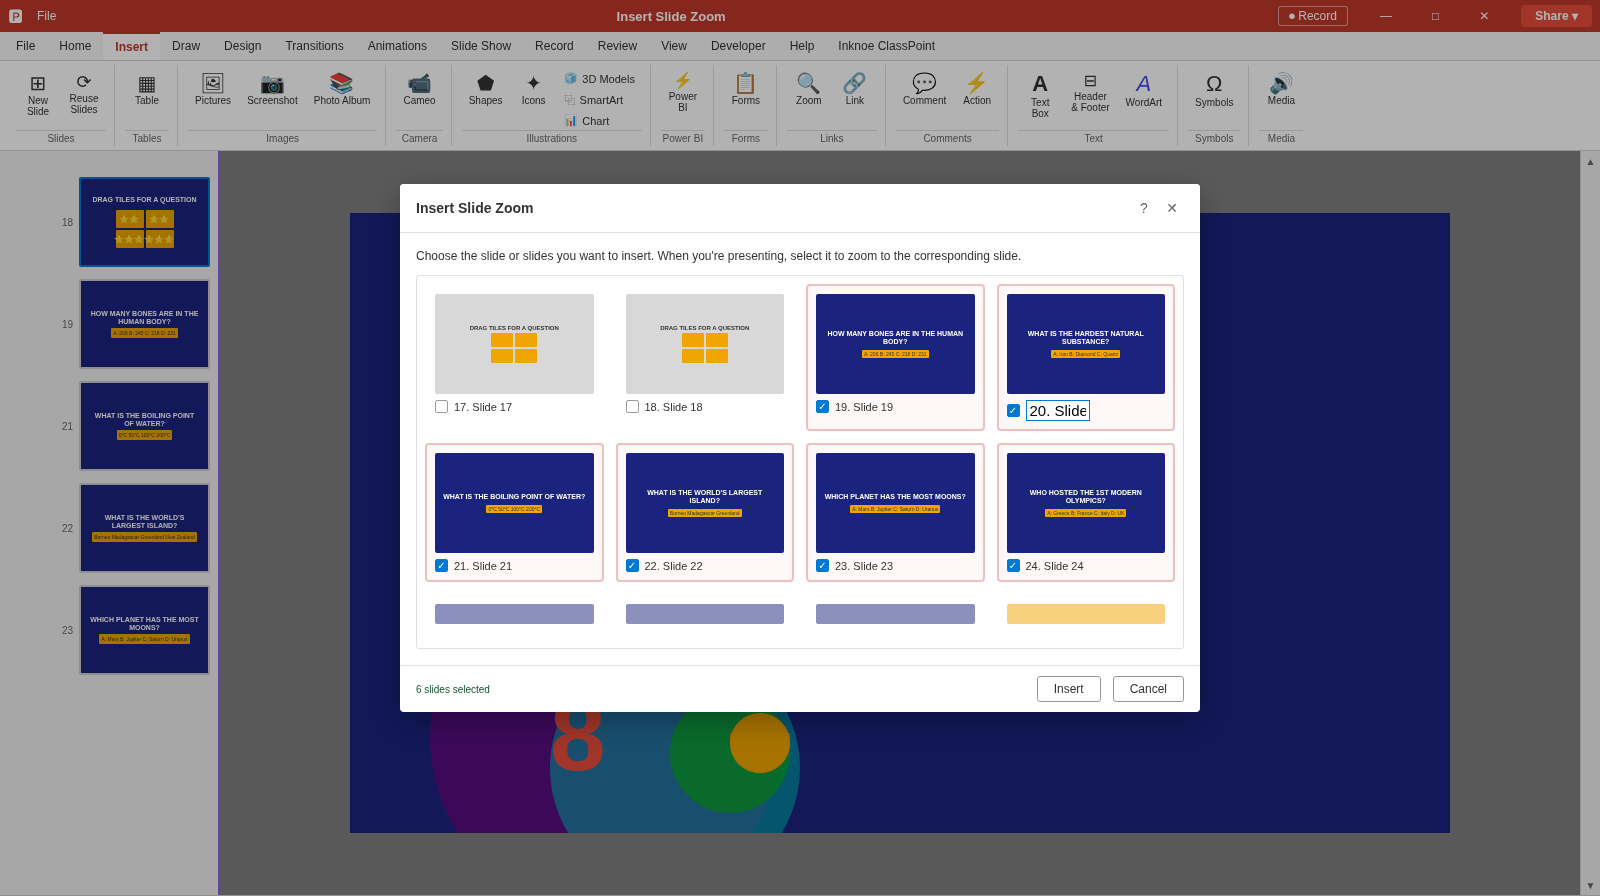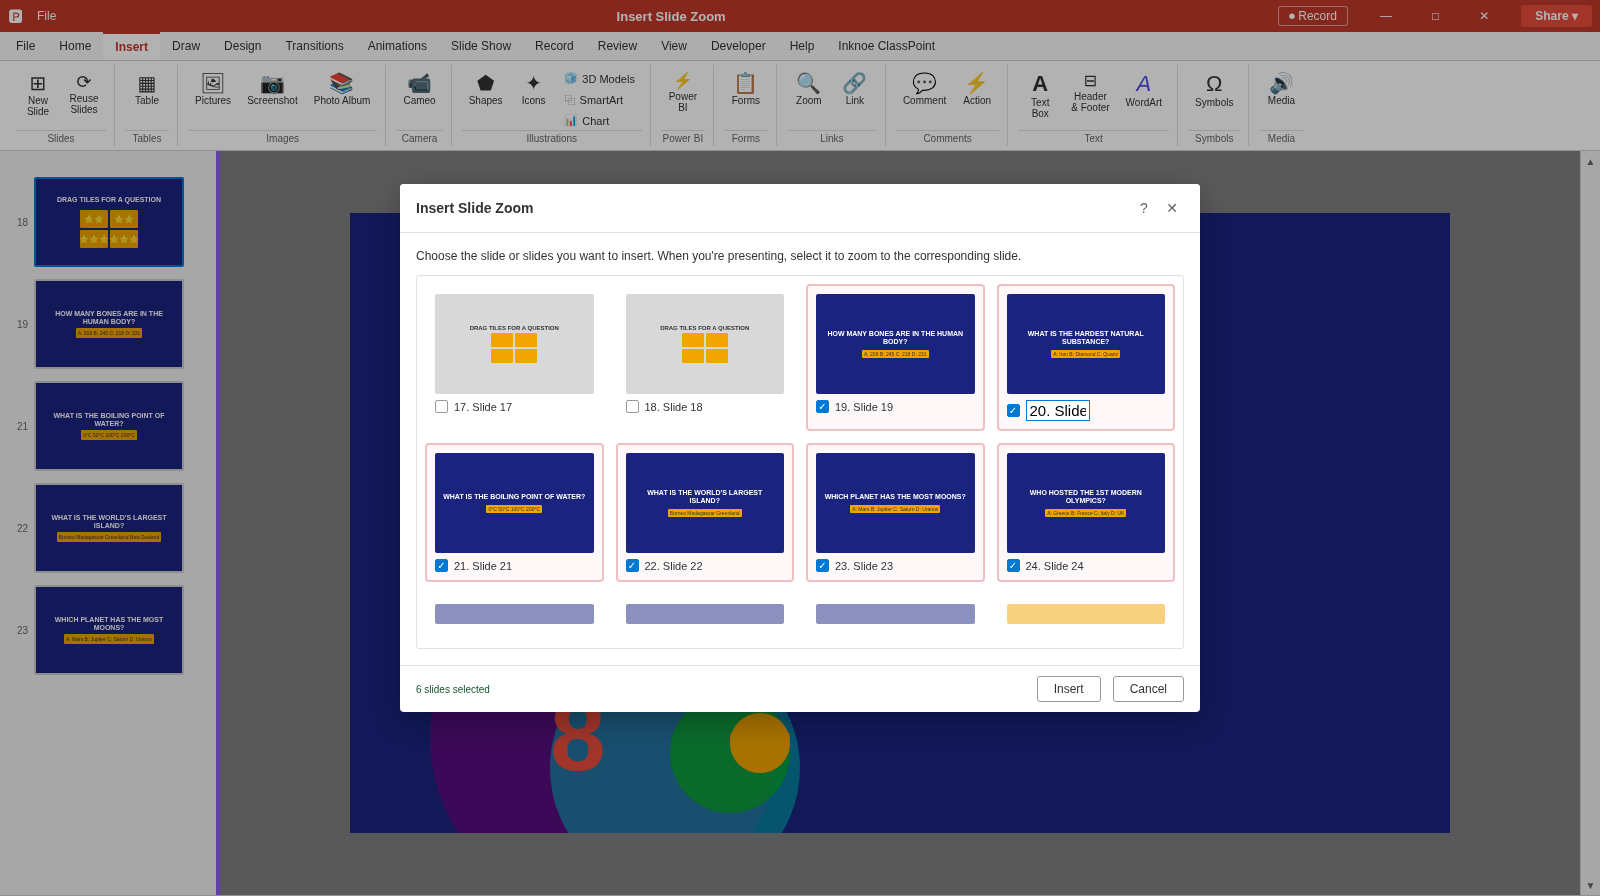--- a/index.html
+++ b/index.html
@@ -129,24 +129,25 @@
     
     #main {
       display: flex;
       height: calc(896px - 32px - 80px - 40px);
     }
 
     
     #slide-panel {
       width: 220px;
       background: #f0f0f0;
-      border-right: 4px solid #8b5cf6;
+      border-right: 2px solid #8b5cf6;
       overflow-y: auto;
       display: flex;
       flex-direction: column;
+      padding-left: 45px;
     }
     .slide-item {
       display: flex;
       align-items: center;
       padding: 6px 8px;
       cursor: pointer;
       gap: 6px;
     }
     .slide-num {
       font-size: 10px;

